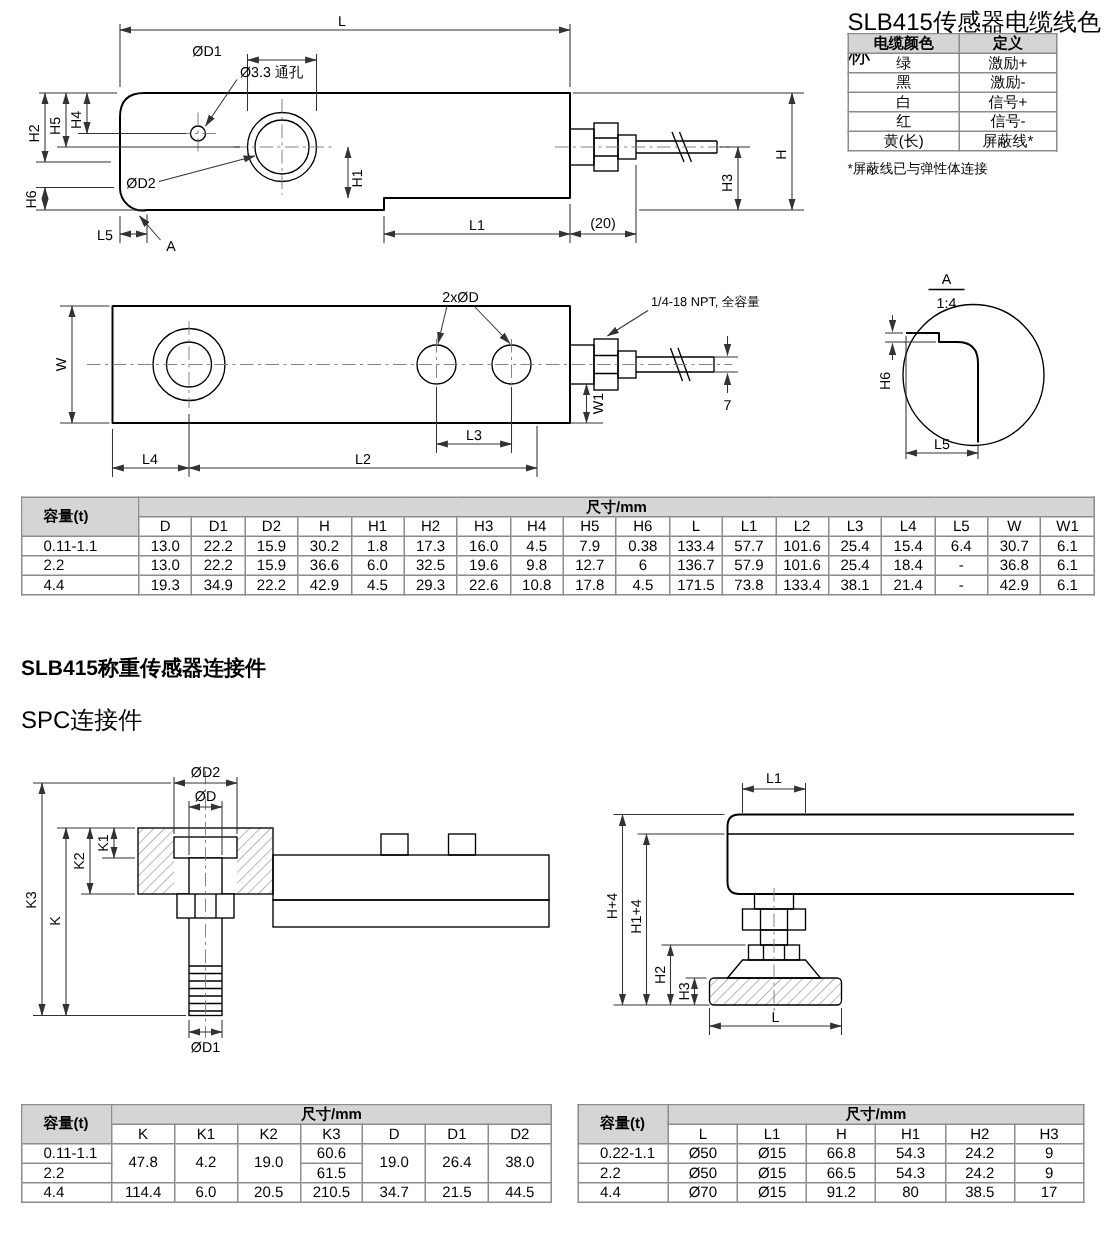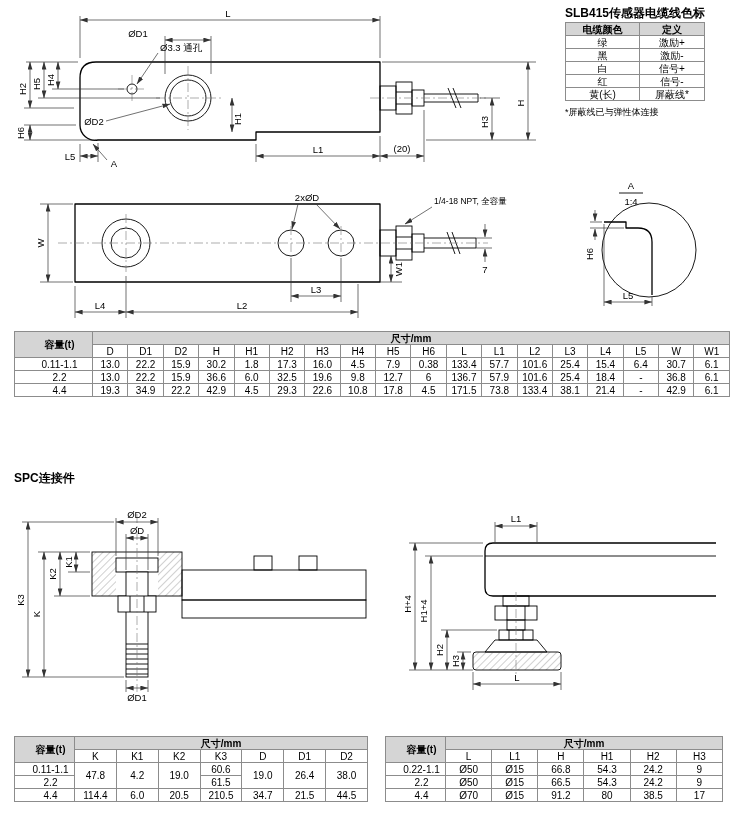--- a/index.html
+++ b/index.html
@@ -3,23 +3,23 @@
 <meta charset="utf-8">
 <style>
 *{margin:0;padding:0;box-sizing:border-box}
 html,body{background:#fff}
 body{font-family:"Liberation Sans","DejaVu Sans",sans-serif;color:#000}
 .page{position:relative;width:743px;height:828px;background:#fff;overflow:hidden}
 .abs{position:absolute}
 table{border-collapse:collapse;table-layout:fixed}
 th,td{border:1px solid #8c8c8c;font-size:10px;font-weight:normal;text-align:center;height:13px;line-height:11px;padding:0 2px;overflow:hidden;white-space:nowrap}
 .hdr{background:#d5d5d5;font-weight:bold}
-.capc{text-align:center;padding-left:14px}
+.capc{text-align:left;padding-left:14px}
 .title-lg{font-size:14px;font-weight:bold}
-.title-md{font-size:12px;font-weight:bold}
+.title-md{font-size:16px;font-weight:normal}
 .footnote{font-size:9px}
 .o{fill:none;stroke:#000;stroke-width:1.3;stroke-linejoin:round}
 .t{fill:none;stroke:#000;stroke-width:0.9}
 .tw{fill:#fff;stroke:#000;stroke-width:0.9}
 .d{fill:none;stroke:#333;stroke-width:0.7}
 .c{fill:none;stroke:#777;stroke-width:0.6;stroke-dasharray:9 3 2 3}
 svg text{font-size:9.5px;fill:#000;font-family:"Liberation Sans","DejaVu Sans",sans-serif}
 svg text.sm{font-size:8.5px}
 </style>
 </head>
@@ -342,20 +342,21 @@
       <td>133.4</td>
       <td>38.1</td>
       <td>21.4</td>
       <td>-</td>
       <td>42.9</td>
       <td>6.1</td>
     </tr>
   </tbody>
     </table>
 
+  <div class="abs title-lg" style="left:14px;top:437px">SLB415称重传感器连接件</div>
   <div class="abs title-md" style="left:14px;top:470px">SPC连接件</div>
 
   <svg class="abs" style="left:14px;top:492px" width="356" height="218" viewBox="0 0 356 218">
     <defs>
       <marker id="m4" viewBox="0 0 10 6" refX="9.5" refY="3" markerWidth="8" markerHeight="5" markerUnits="userSpaceOnUse" orient="auto-start-reverse">
           <path d="M0 0L10 3L0 6Z" fill="#333"></path>
         </marker>
       <pattern id="p4" width="5" height="5" patternUnits="userSpaceOnUse" patternTransform="rotate(45)">
           <line x1="0" y1="0" x2="0" y2="5" stroke="#777" stroke-width="0.7"></line>
         </pattern>

